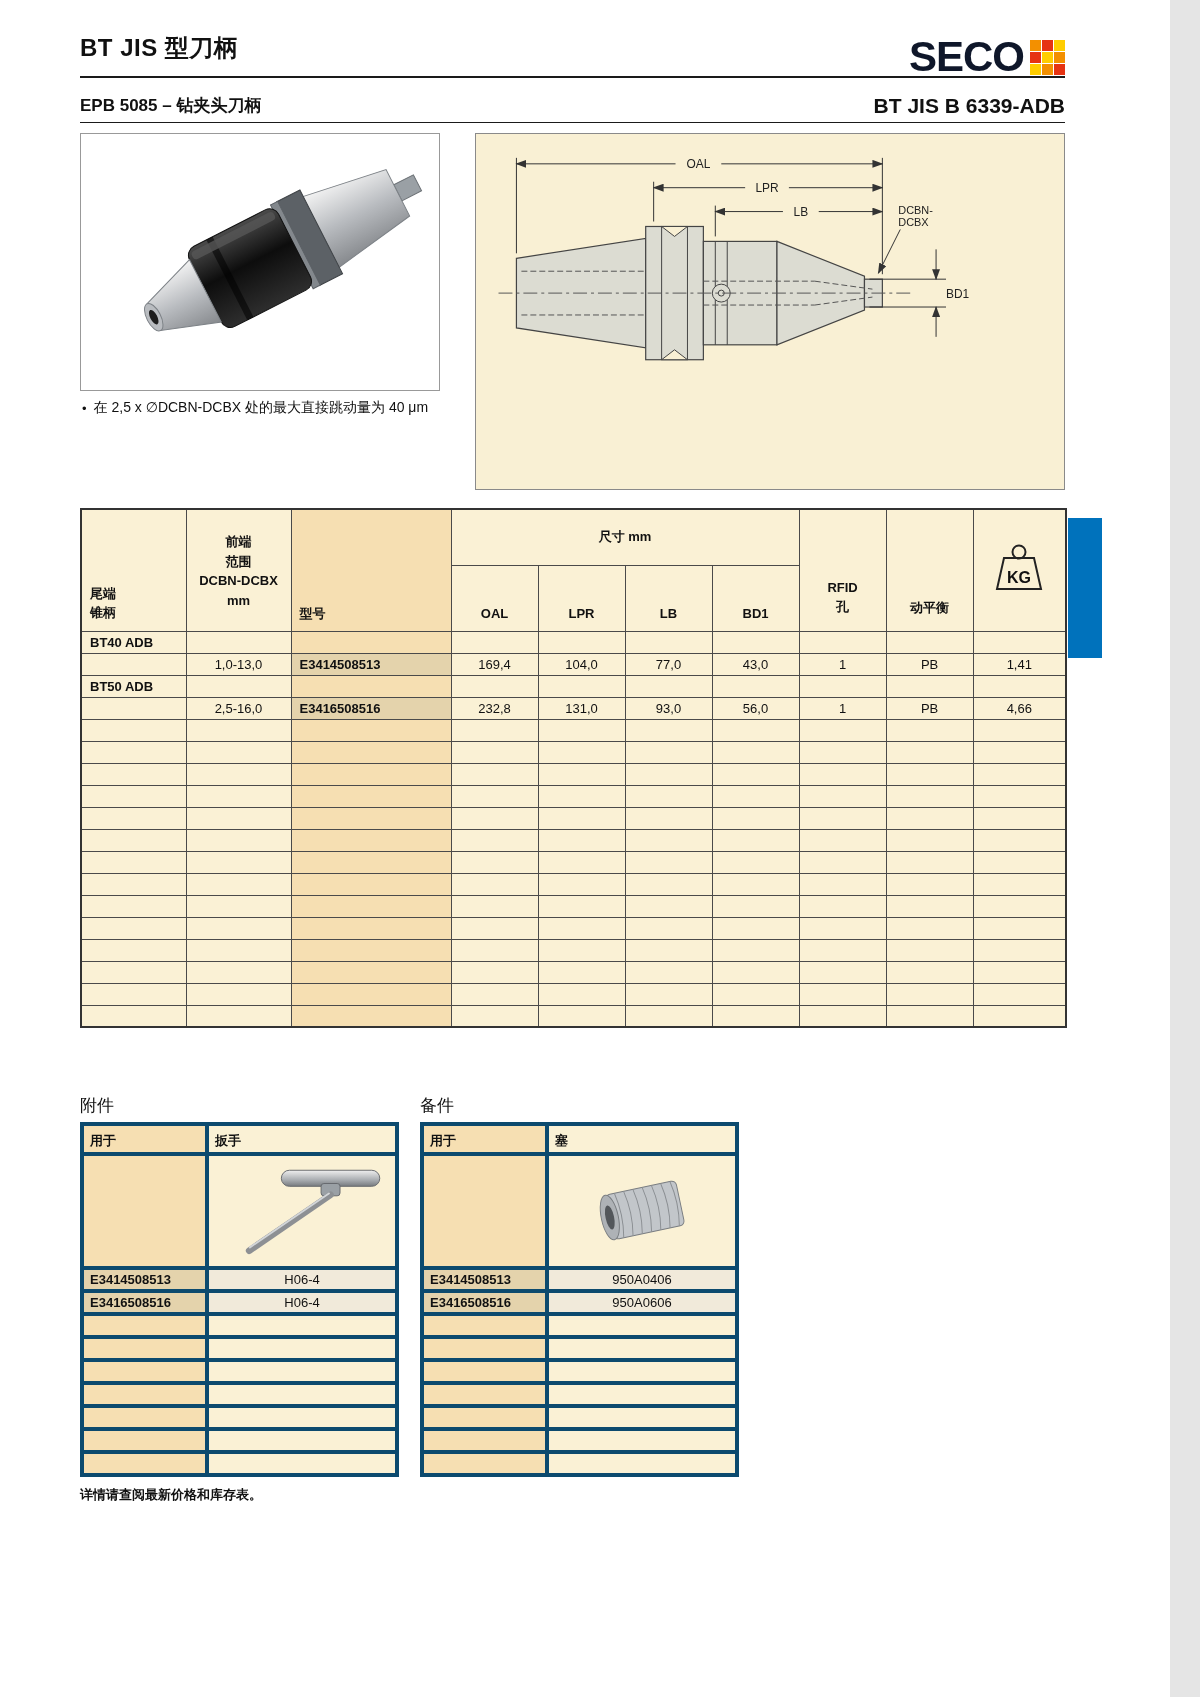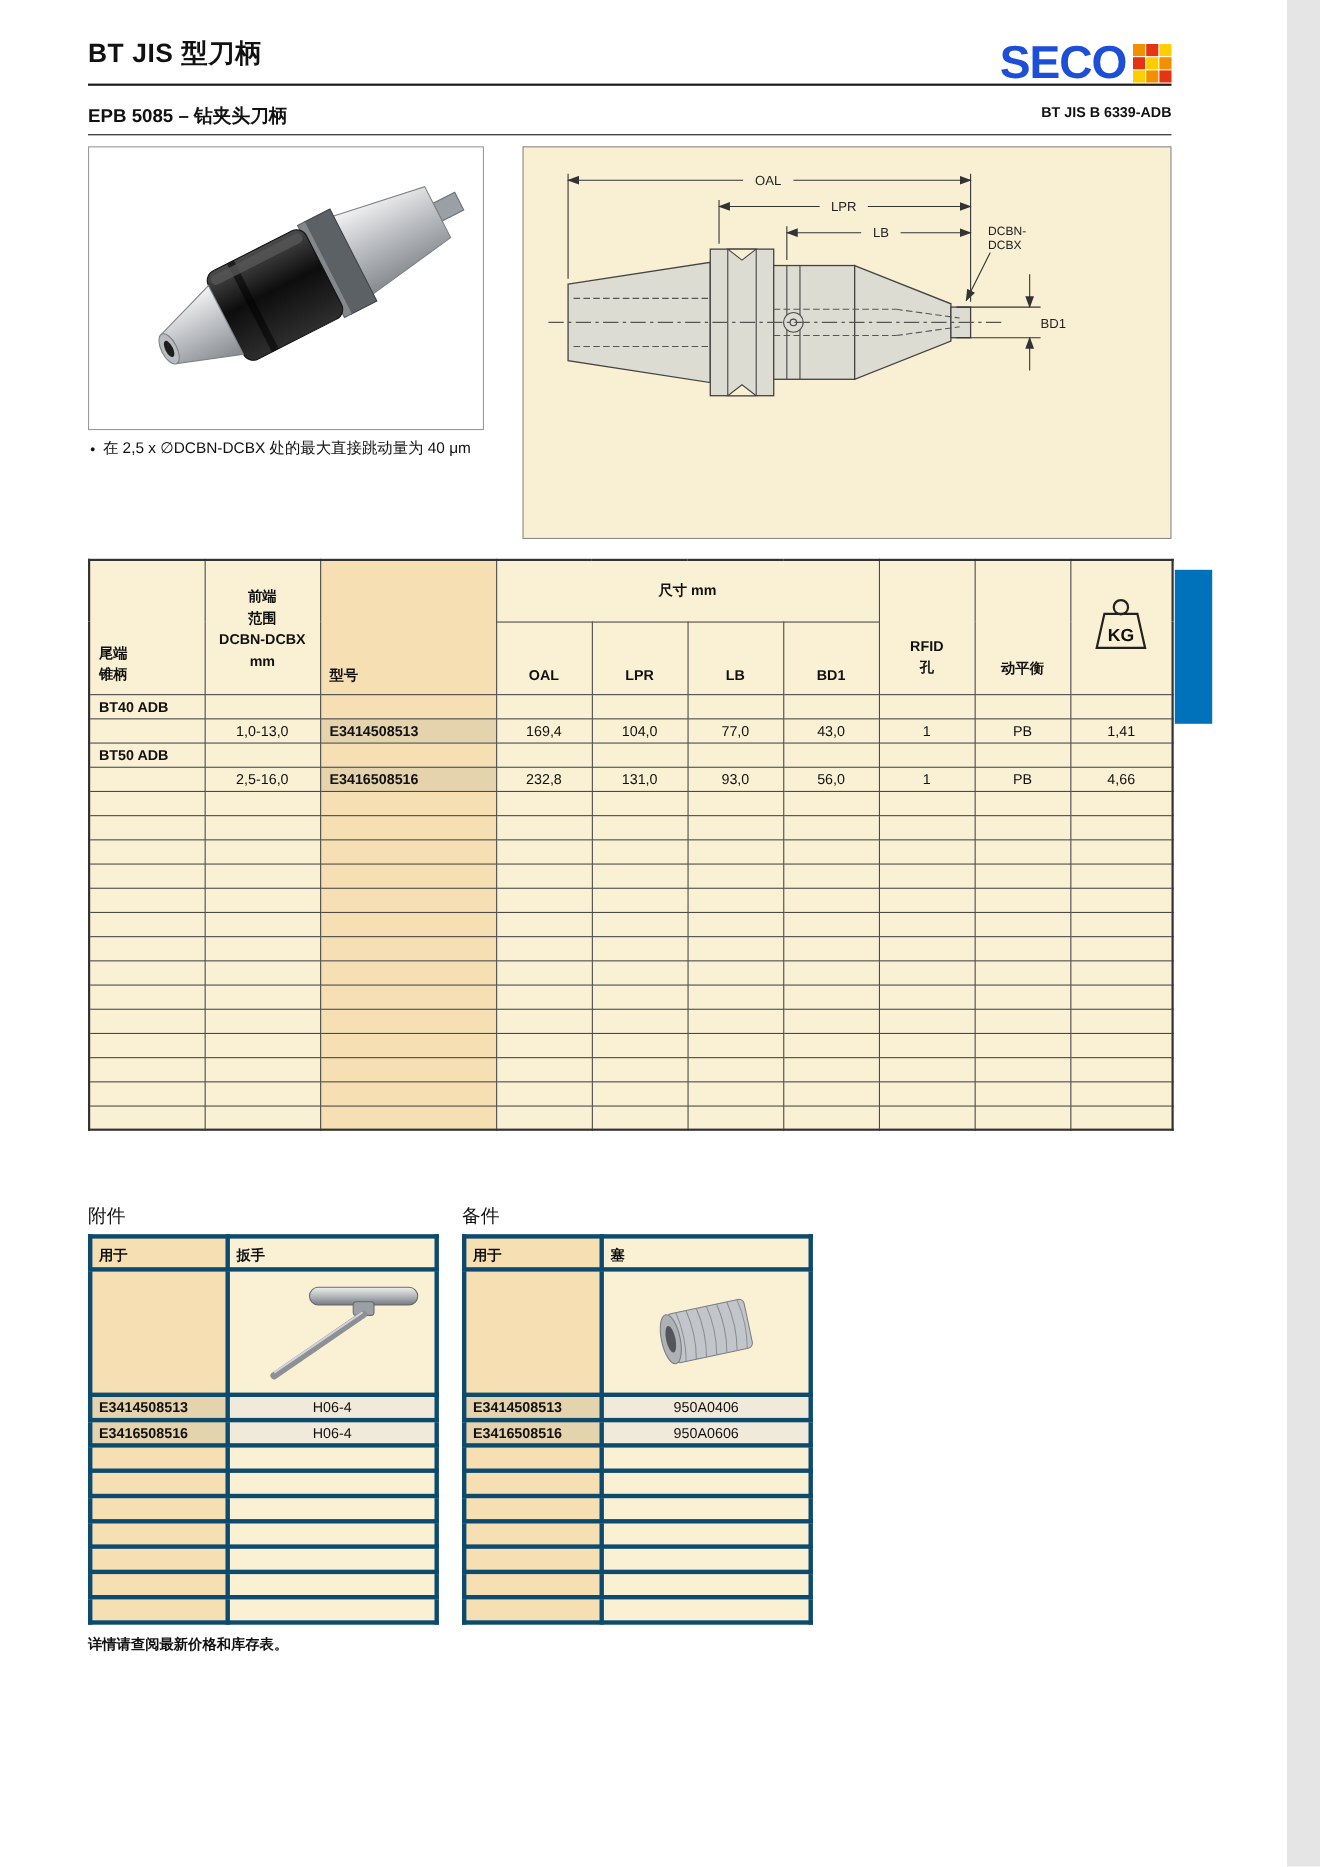--- a/index.html
+++ b/index.html
@@ -6,28 +6,28 @@
   body { background:#ffffff; }
   .page {
     position:relative; width:1200px; height:1697px; background:#fff;
     font-family:"Liberation Sans","DejaVu Sans",sans-serif; color:#111; overflow:hidden;
   }
   .edge-strip { position:absolute; top:0; right:0; width:30px; height:1697px; background:#E5E5E5; }
   .blue-tab  { position:absolute; left:1068px; top:518px; width:34px; height:140px; background:#0072BC; }
 
   .title { position:absolute; left:80px; top:32px; font-size:24px; font-weight:bold; letter-spacing:.5px; }
   .logo  { position:absolute; top:36px; left:880px; width:185px; display:flex; align-items:center; justify-content:flex-end; gap:6px; }
-  .logo-text { font-size:42px; font-weight:bold; color:#1d4ed8; letter-spacing:-1px; line-height:1; }
+  .logo-text { font-size:42px; font-weight:bold; color:#0f172a; letter-spacing:-1px; line-height:1; }
   .logo-mark { display:grid; grid-template-columns:repeat(3,11px); grid-auto-rows:11px; gap:1px; }
   .logo-mark span { display:block; }
   .t-or { background:#F39000; } .t-rd { background:#E63312; } .t-yl { background:#FFCD00; }
 
   .rule-1 { position:absolute; left:80px; top:76px;  width:985px; height:2px; background:#1a1a1a; }
   .subhead-left  { position:absolute; left:80px; top:94px; font-size:17px; font-weight:bold; }
-  .subhead-right { position:absolute; left:80px; top:94px; width:985px; text-align:right; font-size:13px; font-weight:bold; }
+  .subhead-right { position:absolute; left:80px; top:94px; width:985px; text-align:right; font-size:21px; font-weight:bold; }
   .rule-2 { position:absolute; left:80px; top:122px; width:985px; height:1px; background:#1a1a1a; }
 
   .photo-box { position:absolute; left:80px; top:133px; width:360px; height:258px; background:#fff; border:1px solid #999; }
   .note { position:absolute; left:82px; top:399px; width:390px; font-size:14px; display:flex; gap:7px; align-items:flex-start; }
   .note .bullet { font-size:13px; line-height:19px; }
   .draw-box { position:absolute; left:475px; top:133px; width:590px; height:357px; background:#F9F0D4; border:1px solid #8a8a8a; }
 
   table { border-collapse:collapse; table-layout:fixed; }
   .main-table { position:absolute; left:80px; top:508px; width:985px; font-size:13px; border:2px solid #333; }
   .main-table th, .main-table td { border:1px solid #4a4a4a; background:#FAF1D5; padding:0 5px; height:22px; text-align:center; }

